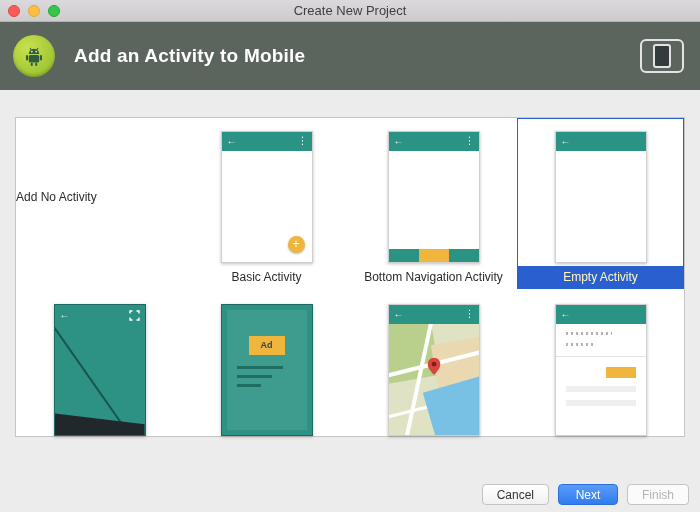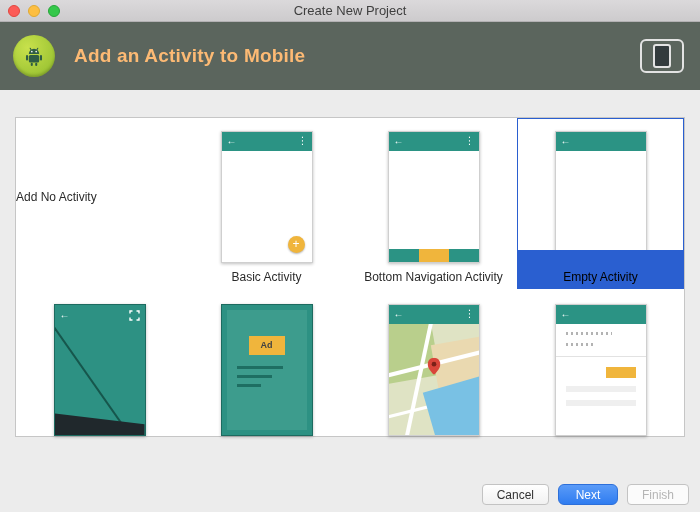--- a/index.html
+++ b/index.html
@@ -27,21 +27,21 @@
   
   .header { position:absolute; top:22px; left:0; right:0; height:68px; background:#5b655d; }
   .logo {
     position:absolute; left:13px; top:13px; width:42px; height:42px; border-radius:50%;
     background:radial-gradient(circle at 35% 30%, #c8e14c, #8fbb2c);
     display:flex; align-items:center; justify-content:center;
     box-shadow:inset 0 -2px 3px rgba(0,0,0,.2);
   }
   .header-title {
     position:absolute; left:74px; top:23px;
-    font-size:19px; font-weight:bold; color:#fdba74; letter-spacing:.2px;
+    font-size:19px; font-weight:bold; color:#ffffff; letter-spacing:.2px;
   }
   .device-icon {
     position:absolute; right:16px; top:17px; width:44px; height:34px;
     border:2px solid #e3e3e3; border-radius:6px;
     display:flex; align-items:center; justify-content:center;
   }
   .device-icon .inner-phone {
     width:18px; height:24px; background:#333b3d;
     border:2px solid #e3e3e3; border-radius:3px;
   }
@@ -62,21 +62,21 @@
     background:#ffffff; border:1px solid #cfcfcf; overflow:hidden;
     box-shadow:0 1px 3px rgba(0,0,0,.25);
   }
   .row2 .thumb { margin-top:15px; }
 
   .cell-label {
     position:absolute; left:0; right:0; bottom:5px;
     text-align:center; font-size:12px; color:#2b2b2b;
   }
   .cell.selected .cell-label {
-    bottom:0; padding:20px 0 5px; background:#2a5fd0; color:#000000;
+    bottom:0; padding:4px 0 5px; background:#2a5fd0; color:#fef9c3;
   }
   .cell-none-label {
     position:absolute; top:72px; left:0; right:0;
     text-align:left; font-size:12px; color:#2b2b2b;
   }
 
   
   .appbar { position:relative; height:19px; background:#2b9384; }
   .arrow  { position:absolute; left:5px; top:3px; color:#fff; font-size:10px; line-height:12px; }
   .kebab  { position:absolute; right:4px; top:3px; color:#fff; font-size:10px; line-height:12px; }
@@ -135,21 +135,21 @@
   
   .footer { position:absolute; right:11px; bottom:7px; display:flex; gap:9px; }
   .btn {
     min-width:60px; height:21px; padding:0 14px;
     font-family:"Liberation Sans", sans-serif; font-size:12px; color:#333;
     background:linear-gradient(#ffffff,#f1f1f1);
     border:1px solid #c3c3c3; border-radius:4px;
   }
   .btn.primary {
     background:linear-gradient(#5a9bf8,#2f7cf0);
-    border-color:#2d6fd9; color:#ffffff;border-radius:6px;
+    border-color:#2d6fd9; color:#ffffff;
   }
   .btn.disabled { color:#b5b5b5; background:#fbfbfb; }
 </style>
 </head>
 <body>
 
 <div class="titlebar">
   <span class="traffic t-close"></span>
   <span class="traffic t-min"></span>
   <span class="traffic t-zoom"></span>

